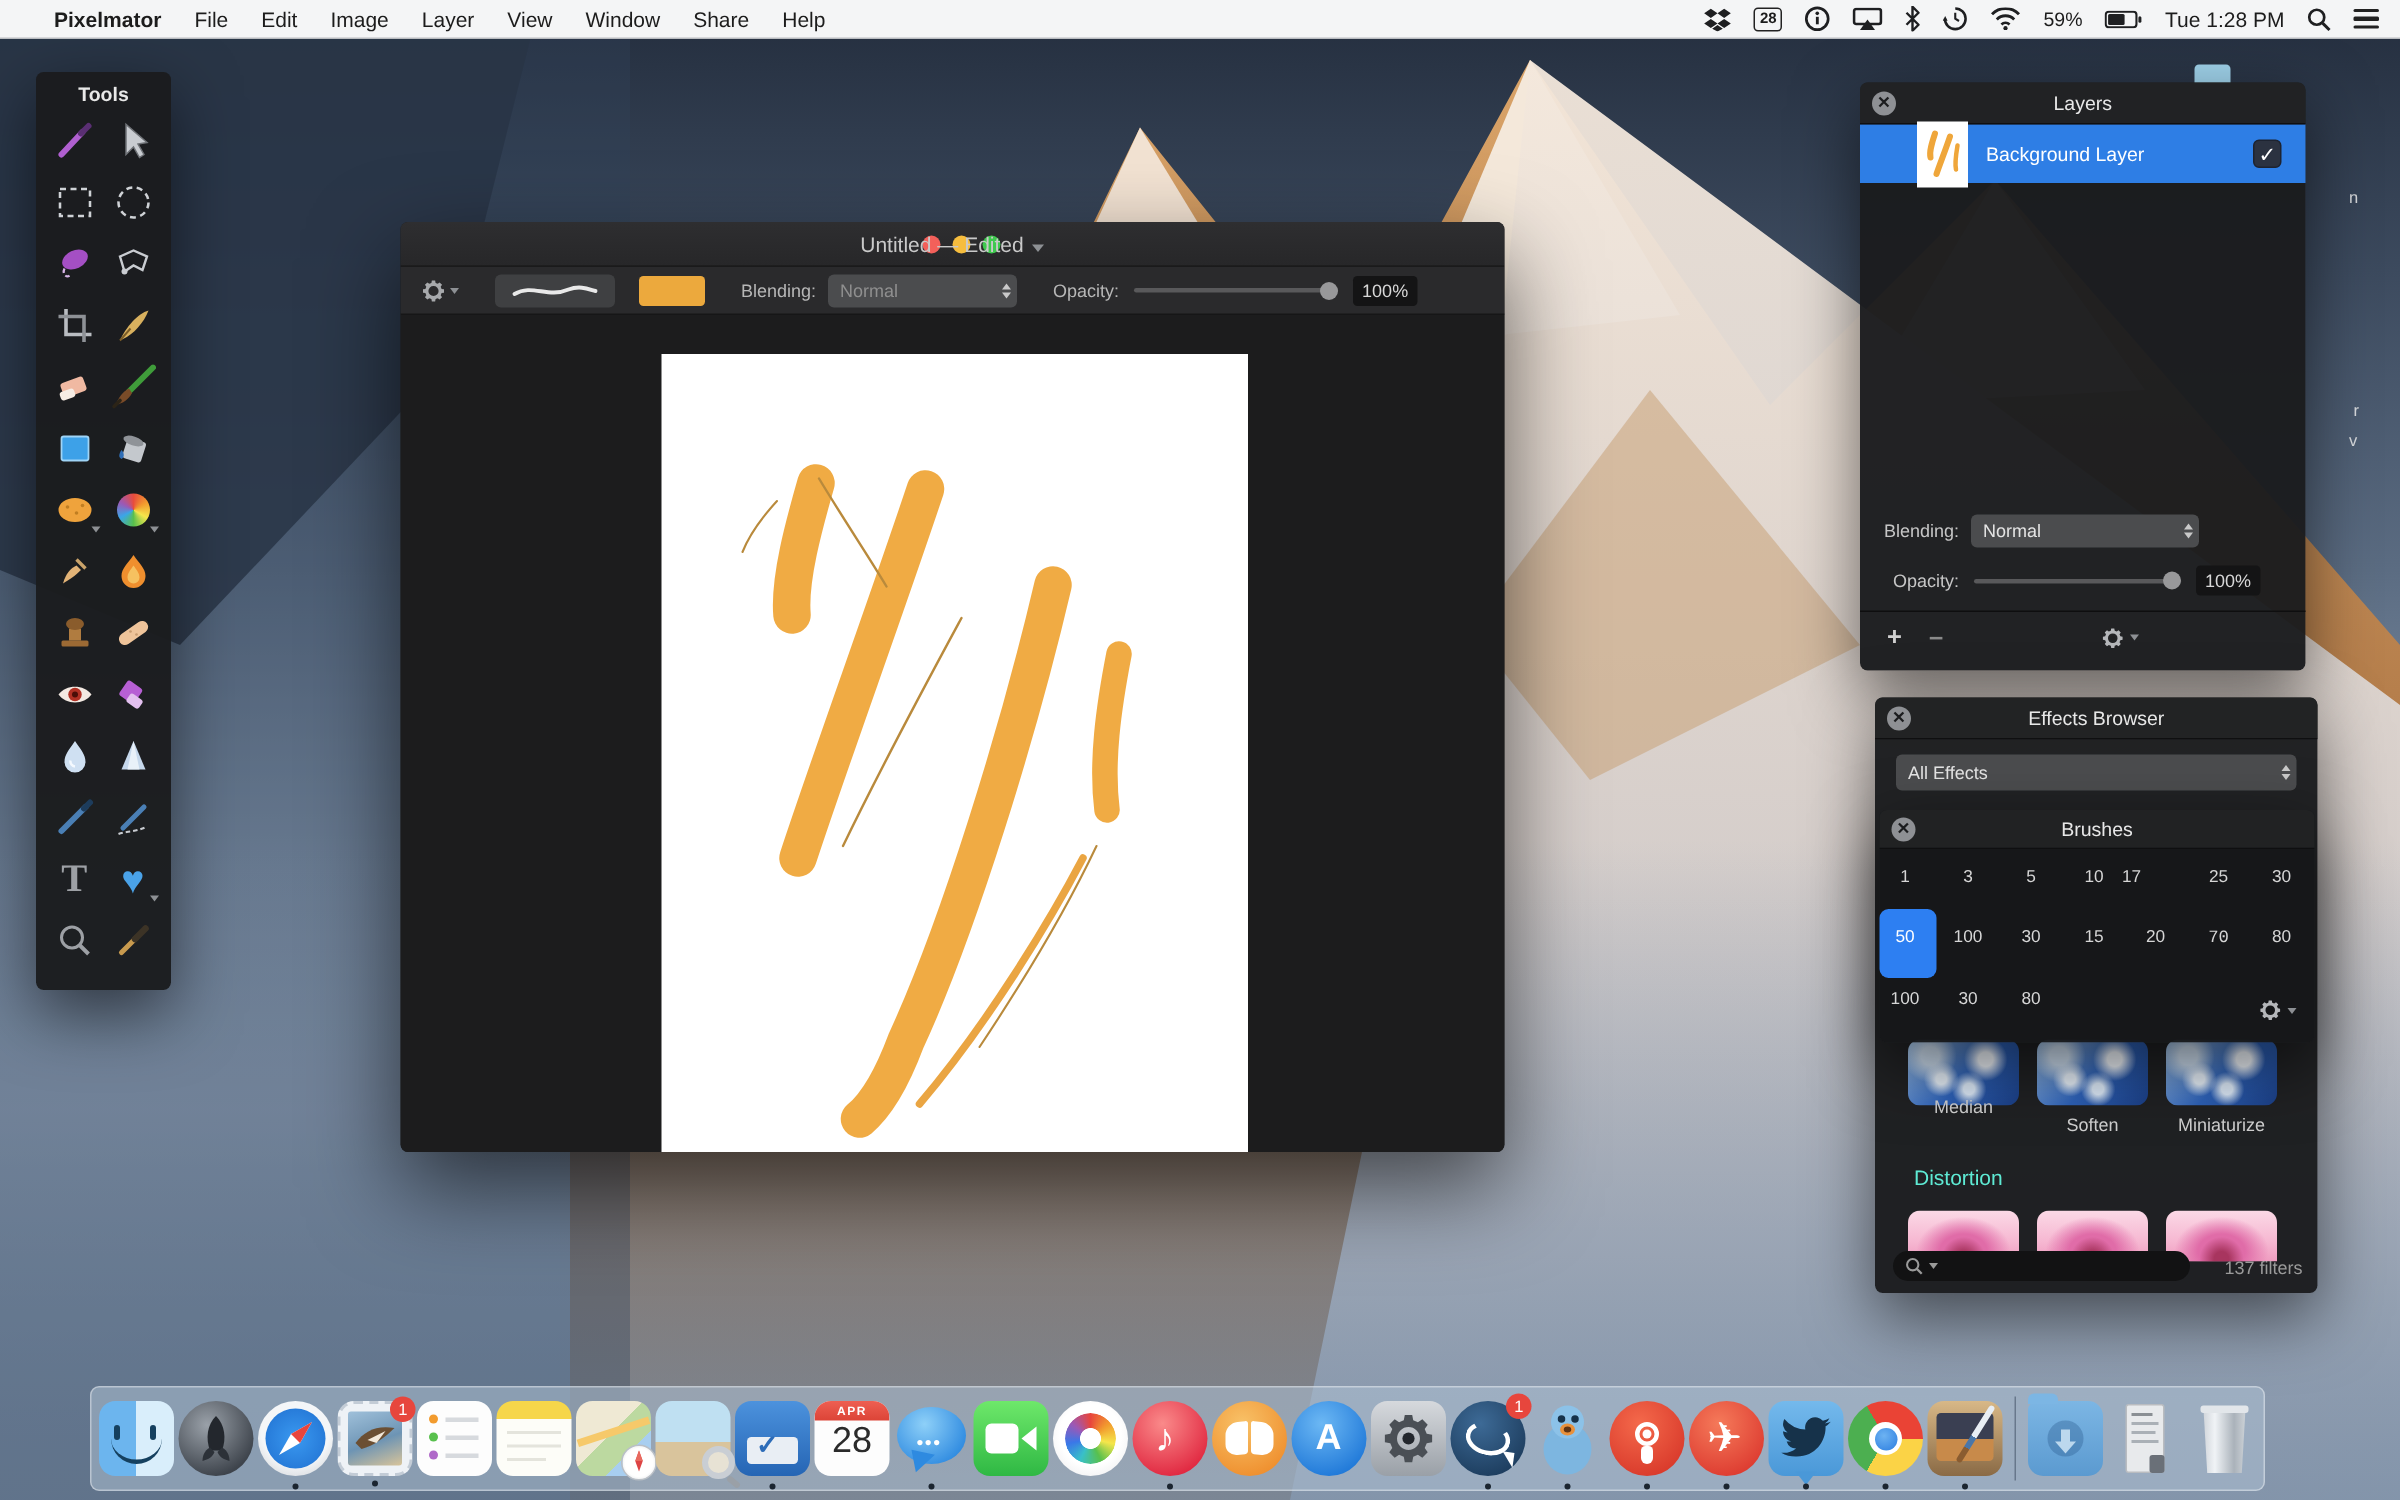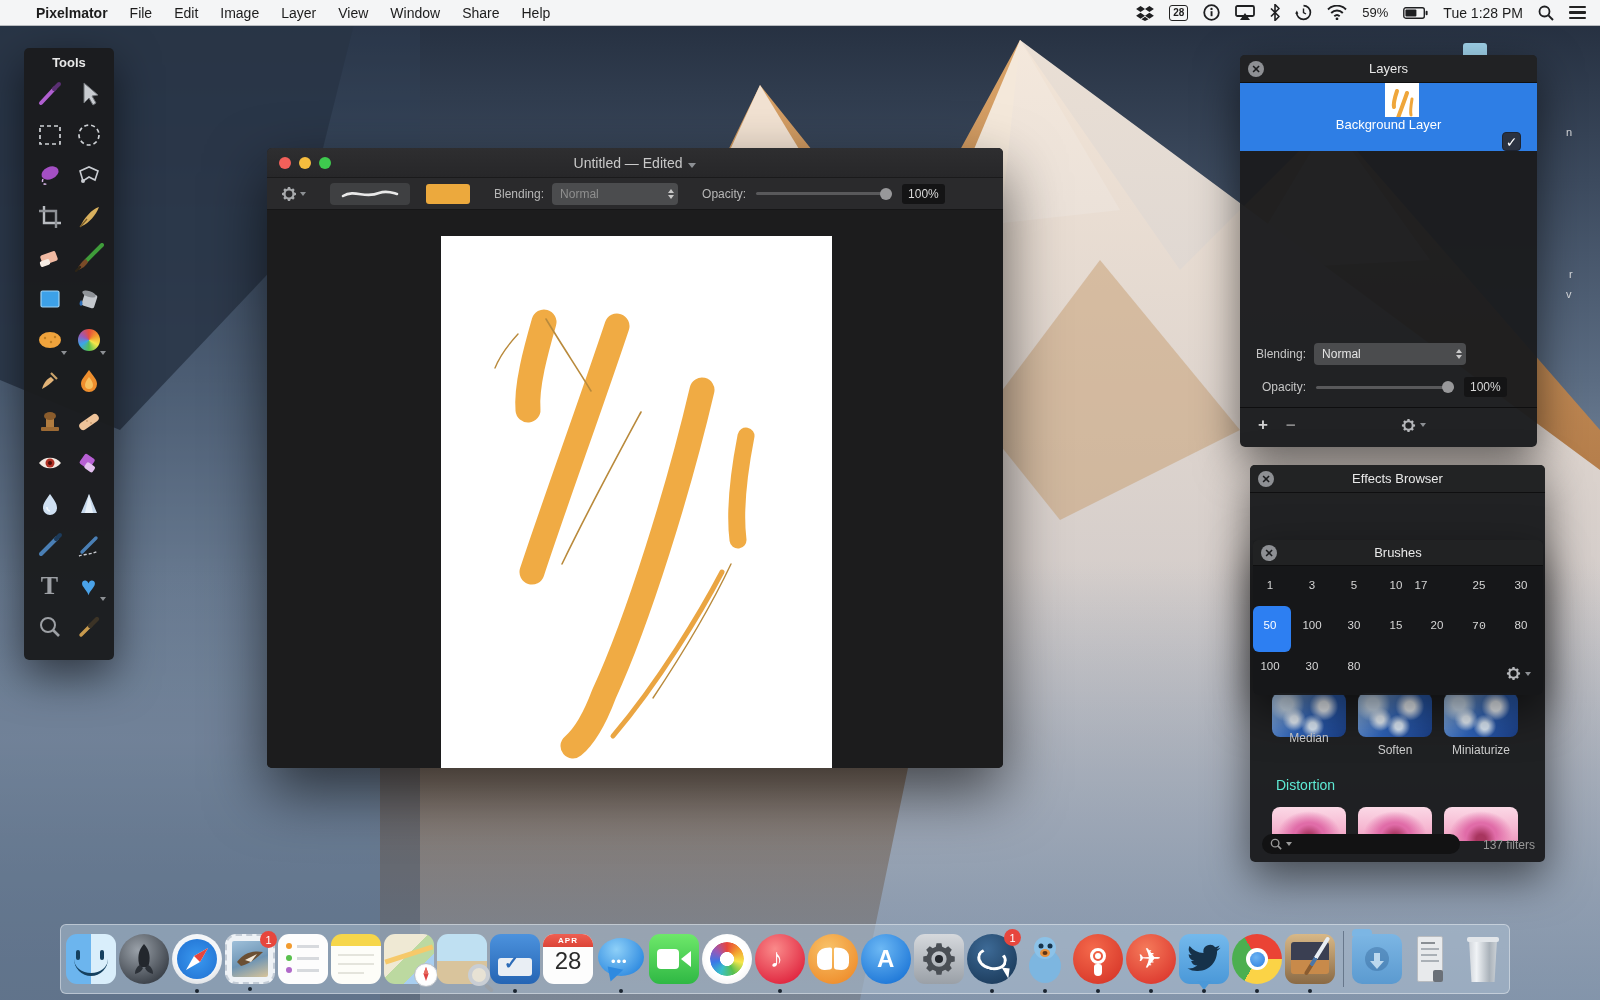--- a/index.html
+++ b/index.html
@@ -38,21 +38,21 @@
   #tools .phead{border-bottom:none;background:transparent;font-weight:bold;}
   .tgrid{display:grid;grid-template-columns:1fr 1fr;justify-items:center;row-gap:9px;padding:2px 6px;}
   .tcell{width:32px;height:32px;display:flex;align-items:center;justify-content:center;position:relative;}
   .tcell svg{display:block;}
   .subchev{position:absolute;right:-1px;bottom:1px;width:0;height:0;border-left:3px solid transparent;
            border-right:3px solid transparent;border-top:4px solid #8d9094;}
 
   
   #docwin{left:267px;top:148px;width:736px;height:620px;background:#1c1c1d;border-radius:5px;
           box-shadow:0 24px 60px rgba(0,0,0,.6);z-index:5;overflow:hidden;}
-  #titlebar{height:30px;background:linear-gradient(#2e2e30,#272729);display:flex;align-items:center;position:relative;border-bottom:1px solid #1a1a1b;}
+  #titlebar{height:30px;background:linear-gradient(#2e2e30,#272729);display:flex;align-items:center;position:relative;border-bottom:1px solid #1a1a1b;justify-content:center;}
   .tl{width:12px;height:12px;border-radius:50%;margin-left:8px;}
   .tl.red{background:#f3605a;margin-left:12px;}
   .tl.yel{background:#f6bd3e;}
   .tl.grn{background:#3ec94e;}
   #wtitle{position:absolute;left:0;right:0;text-align:center;color:#c9c9c9;font-size:14px;}
   #wtitle .chev{display:inline-block;width:0;height:0;border-left:4px solid transparent;border-right:4px solid transparent;border-top:5px solid #8d9094;margin-left:6px;}
   #doctoolbar{height:32px;background:#2a2a2c;display:flex;align-items:center;font-size:12px;color:#b7b7b7;border-bottom:1px solid #161617;}
   .strokethumb{width:80px;height:22px;background:#3f4042;border-radius:4px;margin-left:24px;display:flex;align-items:center;justify-content:center;}
   .colorswatch{width:44px;height:20px;background:#eca93d;border-radius:3px;margin-left:16px;}
   .ddown{background:#4b4c4e;border-radius:4px;height:22px;display:flex;align-items:center;padding:0 4px 0 8px;}
@@ -62,21 +62,21 @@
   .steppers .up{border-bottom:4px solid #c9c9c9;}
   .steppers .dn{border-top:4px solid #c9c9c9;}
   .slider{position:relative;height:3px;background:#59595b;border-radius:2px;}
   .knob{position:absolute;top:-4.5px;width:12px;height:12px;border-radius:50%;background:#98989a;}
   .valbox{background:#141415;border-radius:3px;padding:3px 6px;color:#d8d8d8;font-size:12px;}
   #canvasarea{position:relative;height:558px;background:#1c1c1d;}
   #page{position:absolute;left:174px;top:26px;width:391px;height:532px;background:#ffffff;}
 
   
   #layers{left:1240px;top:55px;width:297px;height:392px;z-index:20;font-size:12px;}
-  .layerrow{height:68px;background:#2e7ee5;display:flex;align-items:center;color:#fff;font-size:13px;flex-direction:column;}
+  .layerrow{height:39px;background:#2e7ee5;display:flex;align-items:center;color:#fff;font-size:13px;}
   .lthumb{width:34px;height:44px;background:#fff;margin-left:38px;margin-right:12px;position:relative;overflow:hidden;}
   .lcheck{margin-left:auto;margin-right:16px;width:19px;height:19px;background:#2b3240;border:1px solid #1d2330;border-radius:4px;
           color:#fff;font-size:14px;line-height:18px;text-align:center;}
   .lrow{display:flex;align-items:center;position:absolute;left:0;right:0;}
   .lbl{color:#c6c6c6;}
   #layers .divider{position:absolute;left:0;right:0;top:352px;height:1px;background:#0e0e0f;}
   .pm{color:#d0d0d0;font-size:17px;font-weight:bold;}
 
   
   #effects{left:1250px;top:465px;width:295px;height:397px;z-index:25;font-size:12px;}
@@ -485,20 +485,27 @@
       <span class="subchev" style="position:static;margin-left:4px;"></span>
     </span>
   </div>
 </div>
 
 <div id="effects" class="panel">
   <div class="phead">
       <span class="pclose">✕</span>
       <span>Effects Browser</span>
     </div>
+  <div class="ddown" style="position:absolute;left:14px;top:38px;width:267px;height:24px;color:#e4e4e4;">
+    <span class="dtext">All Effects</span>
+    <span class="steppers">
+        <i class="up"></i>
+        <i class="dn"></i>
+      </span>
+  </div>
   <div class="fxthumb" style="left:22px;top:228px;"></div>
   <div class="fxthumb" style="left:108px;top:228px;"></div>
   <div class="fxthumb" style="left:194px;top:228px;"></div>
   <div class="fxlabel" style="left:22px;top:266px;">Median</div>
   <div class="fxlabel" style="left:108px;top:278px;">Soften</div>
   <div class="fxlabel" style="left:194px;top:278px;">Miniaturize</div>
   <div class="sectionhdr" style="left:26px;top:312px;">Distortion</div>
   <div class="pinkthumb" style="left:22px;top:342px;"></div>
   <div class="pinkthumb" style="left:108px;top:342px;"></div>
   <div class="pinkthumb" style="left:194px;top:342px;"></div>

